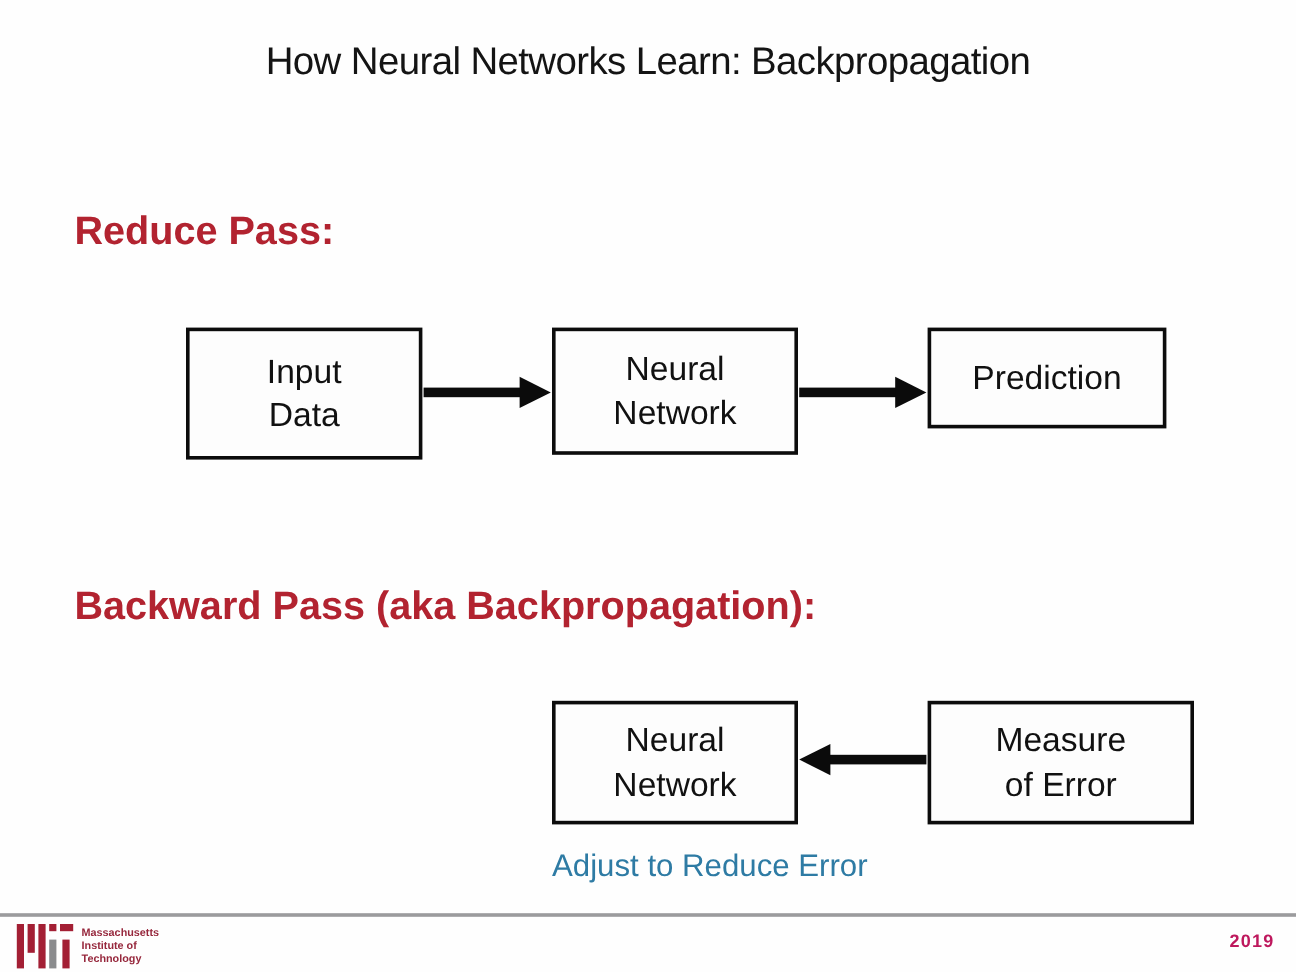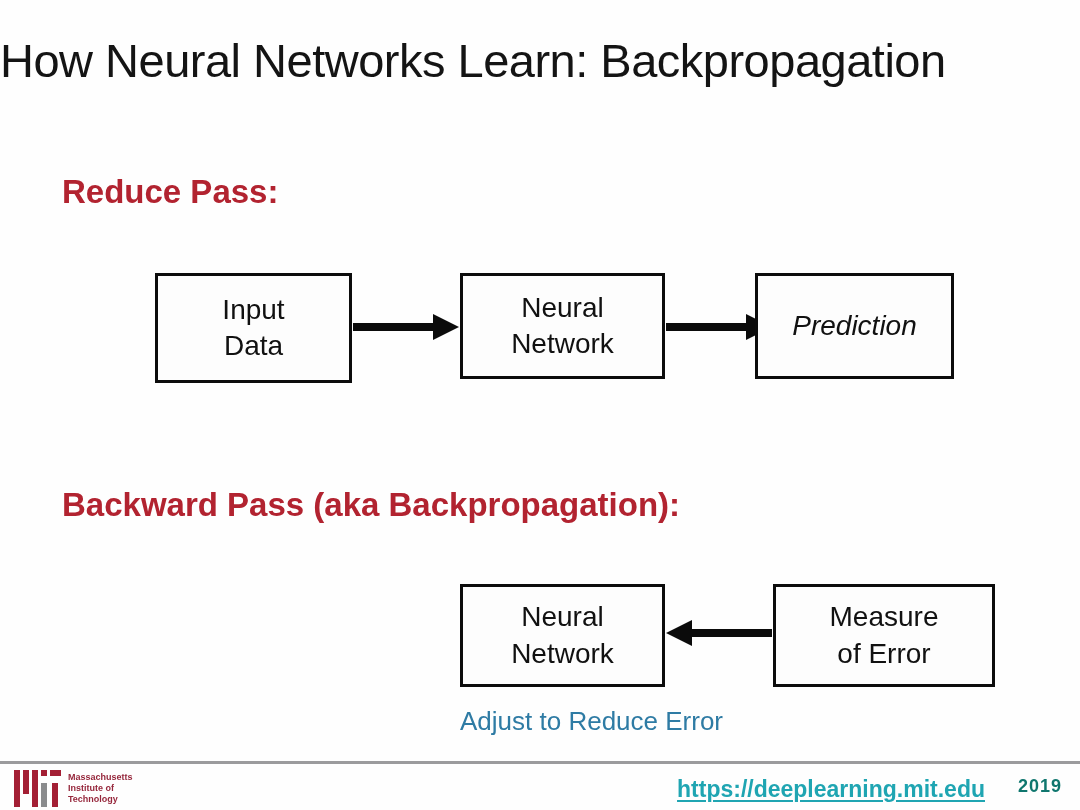--- a/index.html
+++ b/index.html
@@ -8,21 +8,22 @@
     font-family: "Liberation Sans", sans-serif;
     background: #ffffff;
     position: relative;
     overflow: hidden;
   }
   .slide { position: absolute; inset: 0; background: #fefefe; }
 
   .title {
     position: absolute;
     top: 33px; left: 0; right: 0;
-    font-size: 47px;
+    text-align: center;
+    font-size: 32px;
     font-weight: 500;
     letter-spacing: -0.5px;
     color: #141414;
   }
 
   .section-label {
     position: absolute;
     left: 62px;
     font-size: 33px;
     font-weight: 600;
@@ -39,21 +40,21 @@
     align-items: center;
     justify-content: center;
     text-align: center;
     font-size: 28px;
     line-height: 1.3;
     color: #111111;
     white-space: pre-line;
   }
   .box-input      { left: 155px; top: 273px; width: 197px; height: 110px; }
   .box-nn-fwd     { left: 460px; top: 273px; width: 205px; height: 106px; }
-  .box-prediction { left: 755px; top: 273px; width: 199px; height: 106px; font-style: italic; }
+  .box-prediction { left: 773px; top: 273px; width: 199px; height: 84px; }
   .box-nn-bwd     { left: 460px; top: 584px; width: 205px; height: 103px; }
   .box-measure    { left: 773px; top: 584px; width: 222px; height: 103px; }
 
   .arrow { position: absolute; height: 26px; }
   .arrow .shaft {
     position: absolute; top: 9px; height: 8px; background: #0b0b0b;
   }
   .arrow .head-right {
     position: absolute; right: 0; top: 0;
     width: 0; height: 0;
@@ -119,23 +120,23 @@
     top: 776px; right: 95px;
     font-size: 23px;
     font-weight: 600;
     color: #1fa5b2;
     text-decoration: underline;
     text-underline-offset: 3px;
   }
   .footer-year {
     position: absolute;
     top: 776px; right: 18px;
-    font-size: 18px;
+    font-size: 15px;
     font-weight: 600;
-    color: #0f766e;
+    color: #be185d;
     letter-spacing: 1px;
   }
 </style>
 </head>
 <body>
 
 <div class="slide">
 
   <h1 class="title">How Neural Networks Learn: Backpropagation</h1>
 
@@ -183,16 +184,15 @@
     <div class="bar dot"></div>
     <div class="bar stem-i"></div>
     <div class="cross"></div>
     <div class="bar b5"></div>
   </div>
 
   <div class="institution">Massachusetts
 Institute of
 Technology</div>
 
-  <a class="footer-link" href="#">https://deeplearning.mit.edu</a>
   <div class="footer-year">2019</div>
 
 </div>
 
 </body></html>

